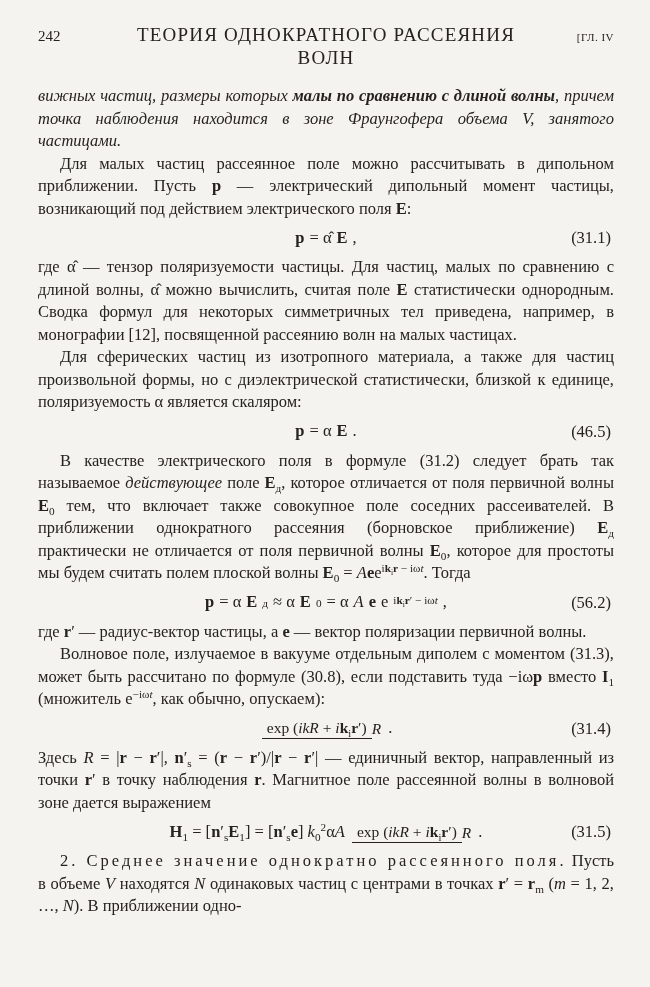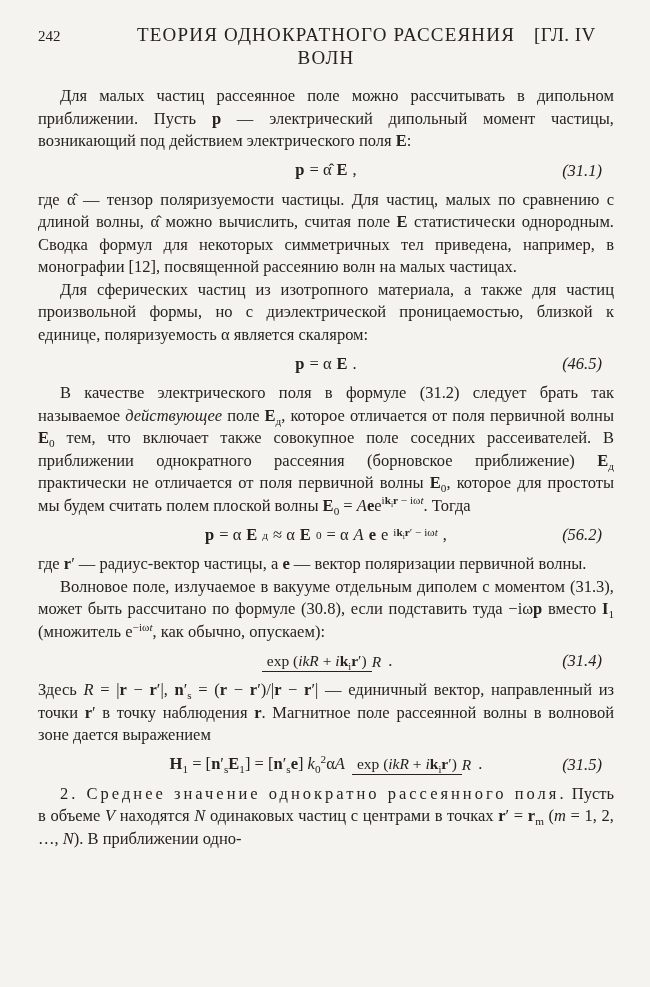--- a/index.html
+++ b/index.html
@@ -21,21 +21,21 @@
   
   .hdr {
     display: flex; align-items: baseline;
     margin-bottom: 16px;
   }
   .hdr .pnum { font-size: 15px; width: 80px; }
   .hdr .rtitle {
     flex: 1; text-align: center;
     font-size: 19px; letter-spacing: 1.2px;
   }
-  .hdr .chap { width: 80px; text-align: left; font-size: 19px; letter-spacing: 0.5px; }
+  .hdr .chap { width: 80px; text-align: right; font-size: 11px; letter-spacing: 0.5px; }
 
   
   p.para {
     margin: 0;
     text-align: justify;
   }
   p.indent { text-indent: 22px; }
   p.ital { font-style: italic; }
 
   sub, sup { font-size: 68%; line-height: 0; }
@@ -43,23 +43,22 @@
   
   .eq {
     position: relative;
     display: flex; align-items: center; justify-content: center;
     margin: 4px 0;
     min-height: 28px;
     text-align: center;
   }
   .eq .eq-body { display: inline-flex; align-items: center; gap: 5px; }
   .eq .eq-num {
-    position: absolute; right: 12px; top: 50%;
+    position: absolute; right: 3px; top: 50%;
     transform: translateY(-50%);
-    font-style: italic;
   }
   .frac {
     display: inline-flex; flex-direction: row;
     vertical-align: middle; text-align: center;
     font-size: 15.5px; line-height: 19px;
     margin: 0 2px;
   }
   .frac .num { border-bottom: 1px solid #26231f; padding: 0 5px 1px; }
   .frac .den { padding-top: 1px; }
 
@@ -72,31 +71,32 @@
 <div class="page">
 
   <div class="hdr">
     <span class="pnum">242</span>
     <span class="rtitle">ТЕОРИЯ ОДНОКРАТНОГО РАССЕЯНИЯ ВОЛН</span>
     <span class="chap">[ГЛ. IV</span>
   </div>
 
   <div class="body-text">
 
+    <p class="para ital">вижных частиц, размеры которых <b>малы по сравнению с длиной волны</b>, причем точка наблюдения находится в зоне Фраунгофера объема V, занятого частицами.</p>
 
     <p class="para indent">Для малых частиц рассеянное поле можно рассчитывать в дипольном приближении. Пусть <b>p</b> — электрический дипольный момент частицы, возникающий под действием электрического поля <b>E</b>:</p>
 
     <div class="eq">
       <span class="eq-body"><b>p</b> = α̂<b>E</b>,</span>
       <span class="eq-num">(31.1)</span>
     </div>
 
     <p class="para">где α̂ — тензор поляризуемости частицы. Для частиц, малых по сравнению с длиной волны, α̂ можно вычислить, считая поле <b>E</b> статистически однородным. Сводка формул для некоторых симметричных тел приведена, например, в монографии [12], посвященной рассеянию волн на малых частицах.</p>
 
-    <p class="para indent">Для сферических частиц из изотропного материала, а также для частиц произвольной формы, но с диэлектрической проницаемостью, близкой к единице, поляризуемость α является скаляром:</p>
+    <p class="para indent">Для сферических частиц из изотропного материала, а также для частиц произвольной формы, но с диэлектрической статистически, близкой к единице, поляризуемость α является скаляром:</p>
 
     <div class="eq">
       <span class="eq-body"><b>p</b> = α<b>E</b>.</span>
       <span class="eq-num">(46.5)</span>
     </div>
 
     <p class="para indent">В качестве электрического поля в формуле (31.2) следует брать так называемое <i>действующее</i> поле <b>E</b><sub>д</sub>, которое отличается от поля первичной волны <b>E</b><sub>0</sub> тем, что включает также совокупное поле соседних рассеивателей. В приближении однократного рассеяния (борновское приближение) <b>E</b><sub>д</sub> практически не отличается от поля первичной волны <b>E</b><sub>0</sub>, которое для простоты мы будем считать полем плоской волны <b>E</b><sub>0</sub> = <i>A</i><b>e</b>e<sup>i<b>k</b><sub>i</sub><b>r</b> − iω<i>t</i></sup>. Тогда</p>
 
     <div class="eq">
       <span class="eq-body"><b>p</b> = α<b>E</b><sub>д</sub> ≈ α<b>E</b><sub>0</sub> = α<i>A</i><b>e</b>e<sup>i<b>k</b><sub>i</sub><b>r</b>′ − iω<i>t</i></sup>,</span>

